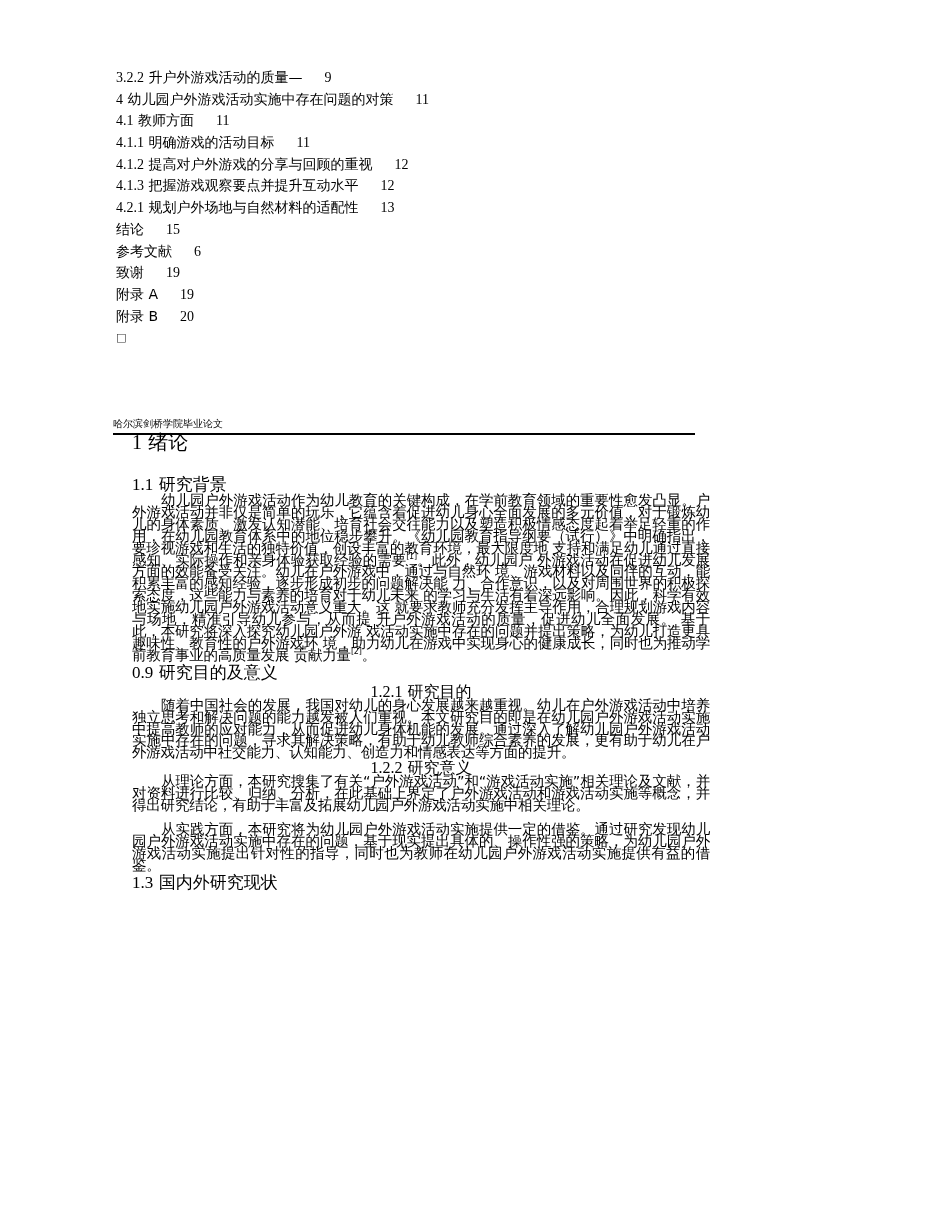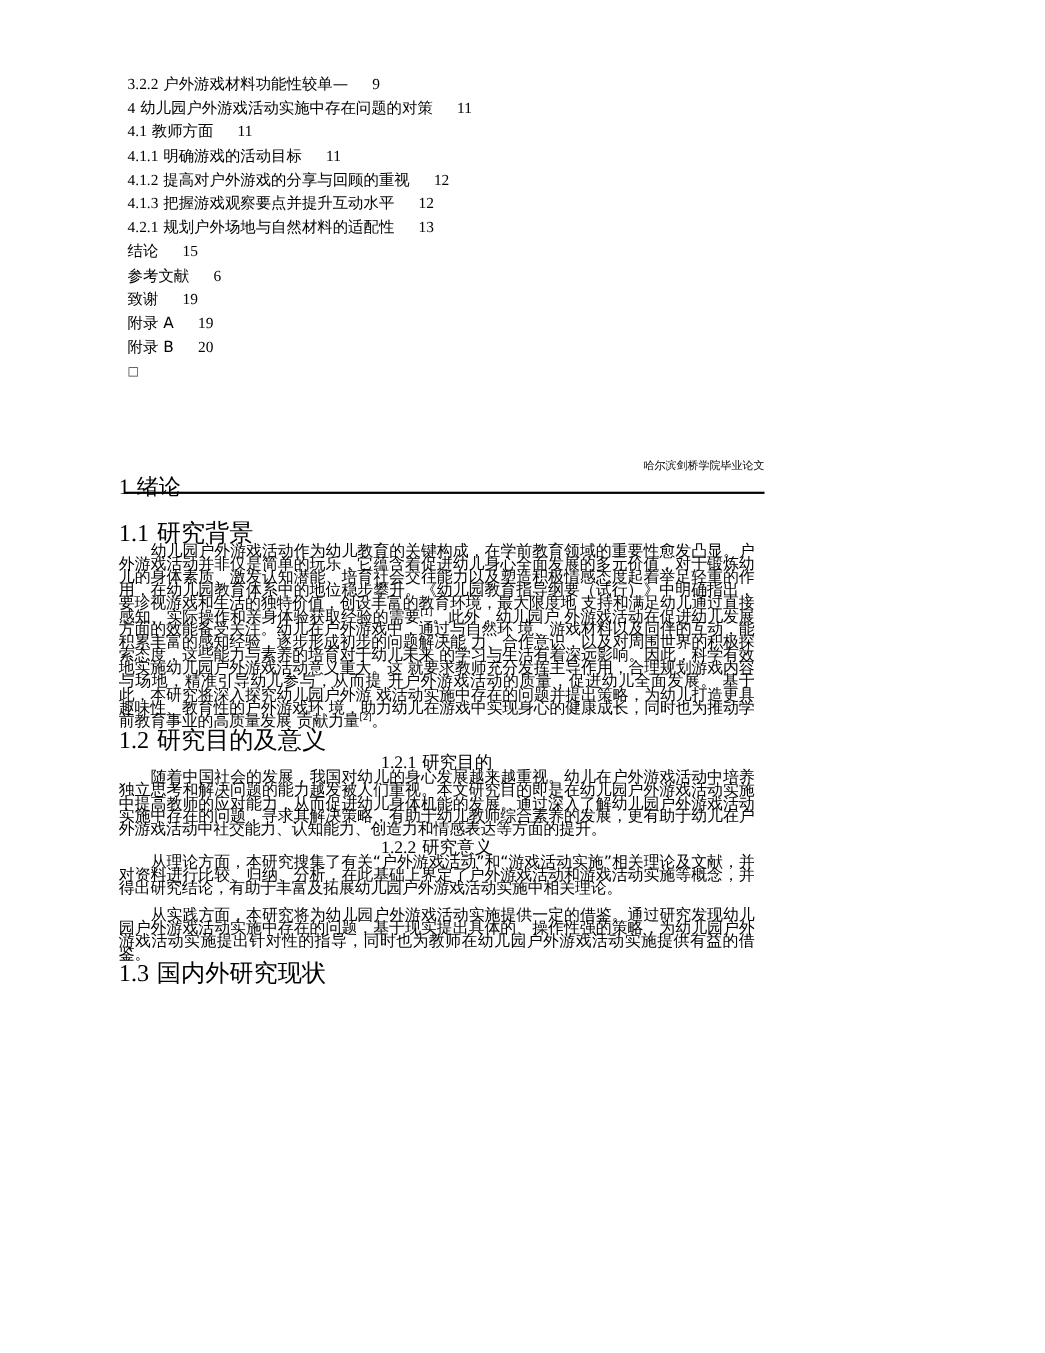--- a/index.html
+++ b/index.html
@@ -3,37 +3,37 @@
 <meta charset="utf-8">
 <style>
   html, body { margin: 0; padding: 0; background: #ffffff; }
   body { width: 950px; height: 1230px; position: relative; overflow: hidden;
          font-family: "DejaVu Sans", "Liberation Sans", sans-serif; color: #000; }
   .toc { position: absolute; left: 116px; top: 67px; width: 500px; }
   .toc-row { height: 21.7px; line-height: 21.7px; font-size: 14px; white-space: nowrap; }
   .toc-row .num { font-family: "Liberation Serif", "DejaVu Serif", serif; }
   .toc-row .page { display: inline-block; margin-left: 22px; font-family: "Liberation Serif", "DejaVu Serif", serif; }
   .toc-box { font-size: 11px; color: #333; }
-  .header { position: absolute; left: 113px; top: 417px; width: 582px; text-align: right;
-            font-size: 10px; line-height: 13px; border-bottom: 2px solid #000; padding-bottom: 17px; }
-  .body { position: absolute; left: 108px; top: 430px; width: 578px; }
+  .header { position: absolute; left: 113px; top: 417px; width: 582px; text-align: left;
+            font-size: 10px; line-height: 13px; border-bottom: 2px solid #000; padding-bottom: 3px; }
+  .body { position: absolute; left: 132px; top: 430px; width: 578px; }
   .h1 { font-size: 20px; line-height: 24px; margin: 0; font-weight: normal; }
-  .h2 { font-size: 22px; line-height: 20px; margin: 0; font-weight: normal; }
+  .h2 { font-size: 17px; line-height: 20px; margin: 0; font-weight: normal; }
   .h3 { font-size: 16px; line-height: 17px; margin: 0; font-weight: normal; text-align: center; }
   .num { font-family: "Liberation Serif", "DejaVu Serif", serif; }
   .para { font-size: 14.5px; line-height: 11.9px; margin: 0; text-indent: 29px;
           text-align: justify; letter-spacing: -0.2px; }
   .para sup { font-size: 8px; line-height: 0; }
   .gap { height: 12px; }
 </style>
 </head>
 <body>
 
 <div class="toc">
-  <div class="toc-row"><span class="num">3.2.2</span> <span>户外游戏材料功能性较单—</span><span class="page">9</span></div>
+  <div class="toc-row"><span class="num">3.2.2</span> <span>升户外游戏活动的质量—</span><span class="page">9</span></div>
   <div class="toc-row"><span class="num">4</span> <span>幼儿园户外游戏活动实施中存在问题的对策</span><span class="page">11</span></div>
   <div class="toc-row"><span class="num">4.1</span> <span>教师方面</span><span class="page">11</span></div>
   <div class="toc-row"><span class="num">4.1.1</span> <span> 明确游戏的活动目标</span><span class="page">11</span></div>
   <div class="toc-row"><span class="num">4.1.2</span> <span>提高对户外游戏的分享与回顾的重视</span><span class="page">12</span></div>
   <div class="toc-row"><span class="num">4.1.3</span> <span>把握游戏观察要点并提升互动水平</span><span class="page">12</span></div>
   <div class="toc-row"><span class="num">4.2.1</span> <span>规划户外场地与自然材料的适配性</span><span class="page">13</span></div>
   <div class="toc-row"><span>结论</span><span class="page">15</span></div>
   <div class="toc-row"><span>参考文献</span><span class="page">6</span></div>
   <div class="toc-row"><span>致谢</span><span class="page">19</span></div>
   <div class="toc-row"><span>附录 A</span><span class="page">19</span></div>
@@ -43,21 +43,21 @@
 
 <div class="header">哈尔滨剑桥学院毕业论文</div>
 
 <div class="body">
   <h1 class="h1"><span class="num">1</span> <span>绪论</span></h1>
   <div style="height:20px"></div>
 
   <h2 class="h2"><span class="num">1.1</span> <span>研究背景</span></h2>
   <p class="para"><span>幼儿园户外游戏活动作为幼儿教育的关键构成，在学前教育领域的重要性愈发凸显。户外游戏活动并非仅是简单的玩乐，它蕴含着促进幼儿身心全面发展的多元价值，对于锻炼幼儿的身体素质、激发认知潜能、培育社会交往能力以及塑造积极情感态度起着举足轻重的作用，在幼儿园教育体系中的地位稳步攀升。《幼儿园教育指导纲要（试行）》中明确指出，要珍视游戏和生活的独特价值，创设丰富的教育环境，最大限度地 支持和满足幼儿通过直接感知、实际操作和亲身体验获取经验的需要</span><sup>[1]</sup><span>。此外，幼儿园户 外游戏活动在促进幼儿发展方面的效能备受关注。幼儿在户外游戏中，通过与自然环 境、游戏材料以及同伴的互动，能积累丰富的感知经验，逐步形成初步的问题解决能 力、合作意识，以及对周围世界的积极探索态度，这些能力与素养的培育对于幼儿未来 的学习与生活有着深远影响。因此，科学有效地实施幼儿园户外游戏活动意义重大。这 就要求教师充分发挥主导作用，合理规划游戏内容与场地，精准引导幼儿参与，从而提 升户外游戏活动的质量，促进幼儿全面发展。 基于此，本研究将深入探究幼儿园户外游 戏活动实施中存在的问题并提出策略，为幼儿打造更具趣味性、教育性的户外游戏环 境，助力幼儿在游戏中实现身心的健康成长，同时也为推动学前教育事业的高质量发展 贡献力量</span><sup>[2]</sup><span>。</span></p>
 
-  <h2 class="h2"><span class="num">1.2</span> <span>研究目的及意义</span></h2>
+  <h2 class="h2"><span class="num">0.9</span> <span>研究目的及意义</span></h2>
   <h3 class="h3"><span class="num">1.2.1</span> <span>研究目的</span></h3>
   <p class="para">随着中国社会的发展，我国对幼儿的身心发展越来越重视。幼儿在户外游戏活动中培养独立思考和解决问题的能力越发被人们重视。本文研究目的即是在幼儿园户外游戏活动实施中提高教师的应对能力，从而促进幼儿身体机能的发展。通过深入了解幼儿园户外游戏活动实施中存在的问题，寻求其解决策略，有助于幼儿教师综合素养的发展，更有助于幼儿在户外游戏活动中社交能力、认知能力、创造力和情感表达等方面的提升。</p>
 
   <h3 class="h3"><span class="num">1.2.2</span> <span>研究意义</span></h3>
   <p class="para">从理论方面，本研究搜集了有关“户外游戏活动”和“游戏活动实施”相关理论及文献，并对资料进行比较、归纳、分析，在此基础上界定了户外游戏活动和游戏活动实施等概念，并得出研究结论，有助于丰富及拓展幼儿园户外游戏活动实施中相关理论。</p>
   <div class="gap"></div>
   <p class="para">从实践方面，本研究将为幼儿园户外游戏活动实施提供一定的借鉴。通过研究发现幼儿园户外游戏活动实施中存在的问题，基于现实提出具体的、操作性强的策略，为幼儿园户外游戏活动实施提出针对性的指导，同时也为教师在幼儿园户外游戏活动实施提供有益的借鉴。</p>
 
   <h2 class="h2"><span class="num">1.3</span><span> 国内外研究现状</span></h2>
 </div>

